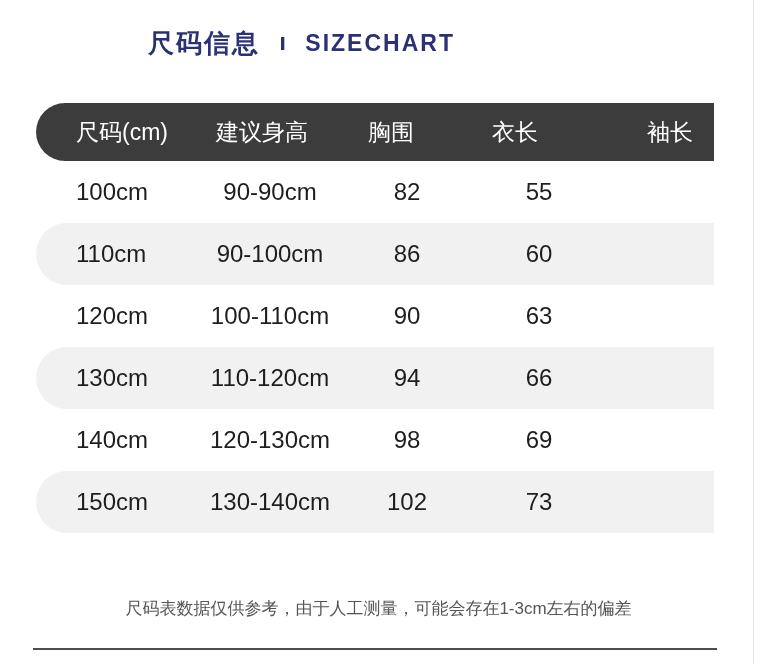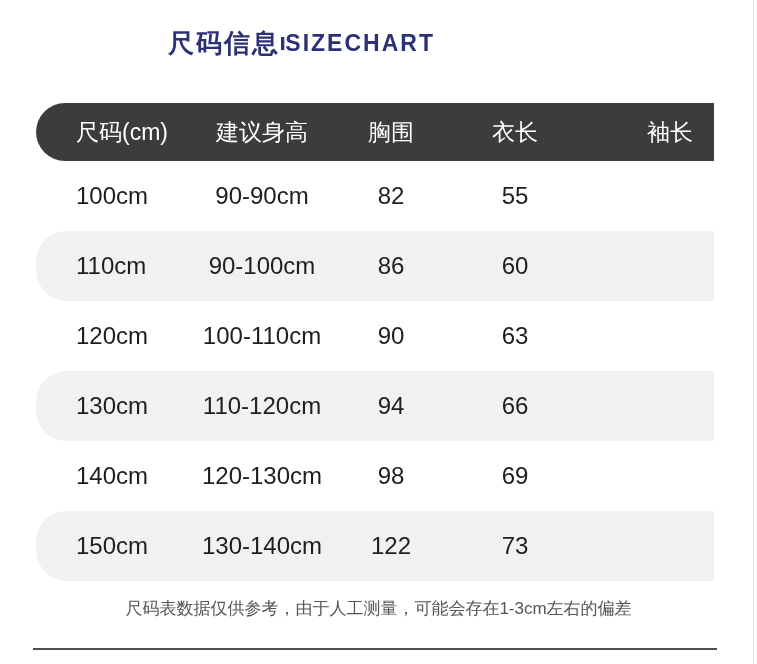--- a/index.html
+++ b/index.html
@@ -15,20 +15,21 @@
 
   
   .title {
     position: absolute;
     top: 26px;
     left: 0;
     width: 603px;
     display: flex;
     justify-content: center;
     align-items: center;
+    gap: 20px;
     color: var(--title-color, #2b3173);
     font-weight: bold;
   }
   .title-cn { font-size: 26px; letter-spacing: 2px; }
   .title-sep { font-size: 19px; font-weight: bold; transform: scaleX(1.2); }
   .title-en { font-size: 23px; letter-spacing: 2px; text-align: right; }
 
   
   .size-table {
     position: absolute;
@@ -42,23 +43,24 @@
     align-items: center;
   }
   .thead {
     height: 58px;
     background: var(--header-bg, #3c3c3c);
     color: var(--header-text, #ffffff);
     border-radius: 29px 0 0 29px;
     font-size: 23px;
   }
   .trow {
-    height: 70px;
+    height: 62px;
     font-size: 24px;
     color: var(--body-text, #1e1e1e);
+    gap: 8px;
   }
   .trow.striped {
     background: var(--stripe-bg, #f1f1f1);
     border-radius: 31px 0 0 31px;
   }
   .cell { text-align: center; }
   .cell.c1 { text-align: left; padding-left: 40px; }
   .cell.c5 { padding-left: 50px; }
 
   
@@ -149,21 +151,21 @@
       <div class="cell c1">140cm</div>
       <div class="cell c2">120-130cm</div>
       <div class="cell c3">98</div>
       <div class="cell c4">69</div>
       <div class="cell c5"></div>
     </div>
 
     <div class="trow striped">
       <div class="cell c1">150cm</div>
       <div class="cell c2">130-140cm</div>
-      <div class="cell c3">122</div>
+      <div class="cell c3">102</div>
       <div class="cell c4">73</div>
       <div class="cell c5"></div>
     </div>
 
   </div>
 
   <div class="note">尺码表数据仅供参考，由于人工测量，可能会存在1-3cm左右的偏差</div>
 
   <div class="divider"></div>
   <div class="edge-line"></div>

